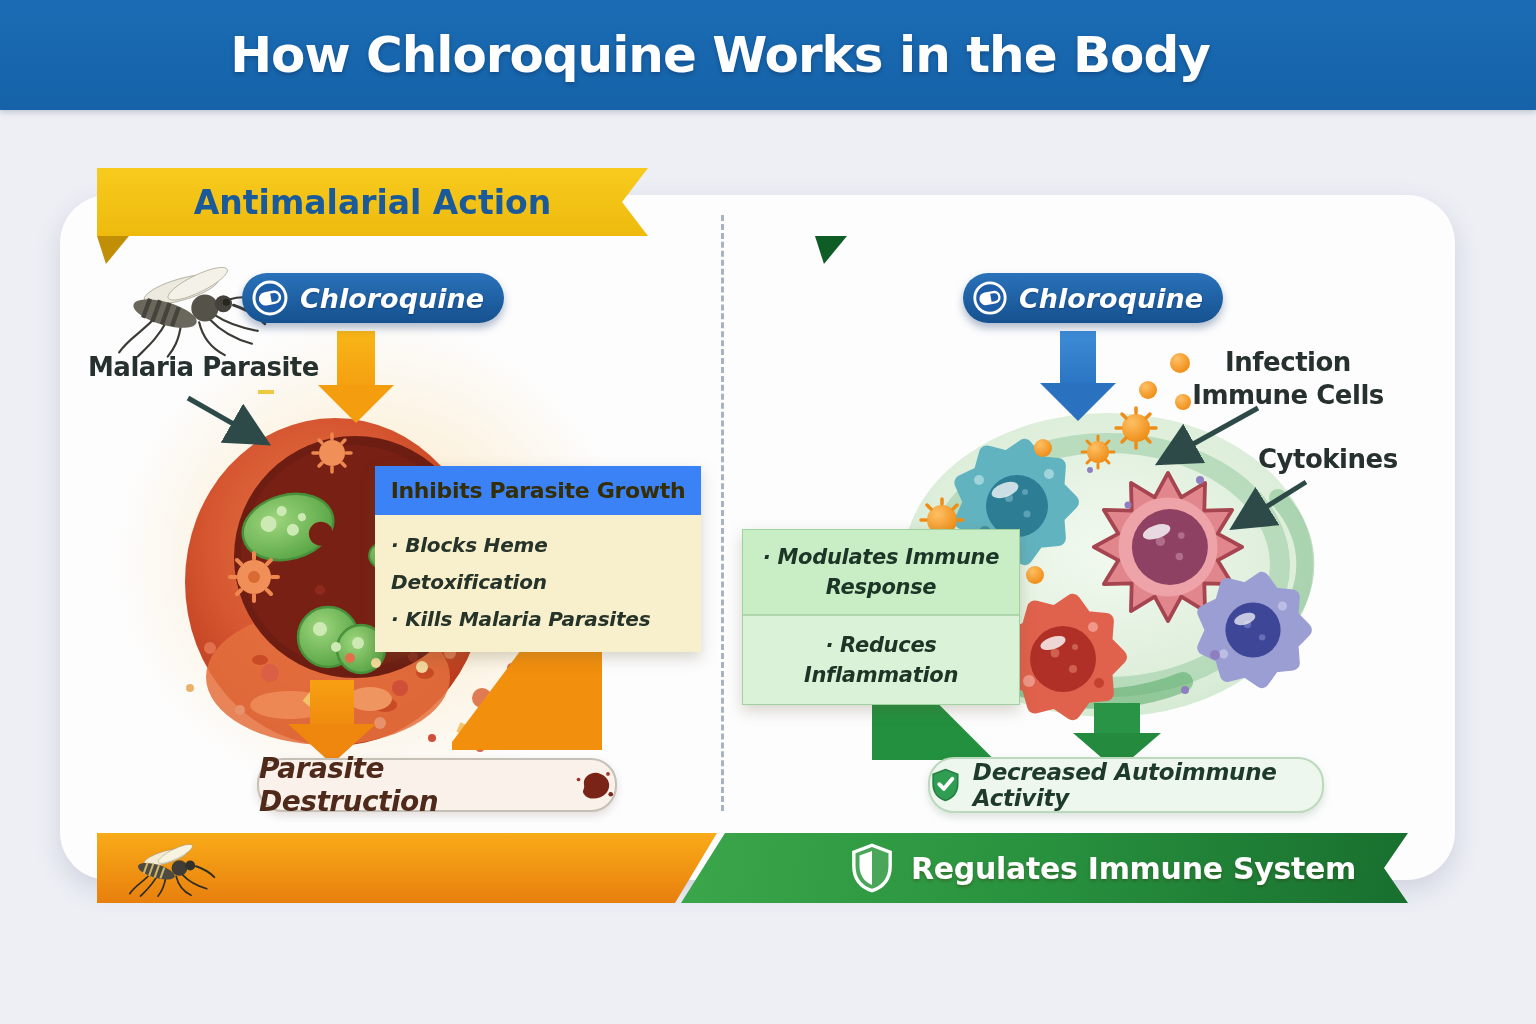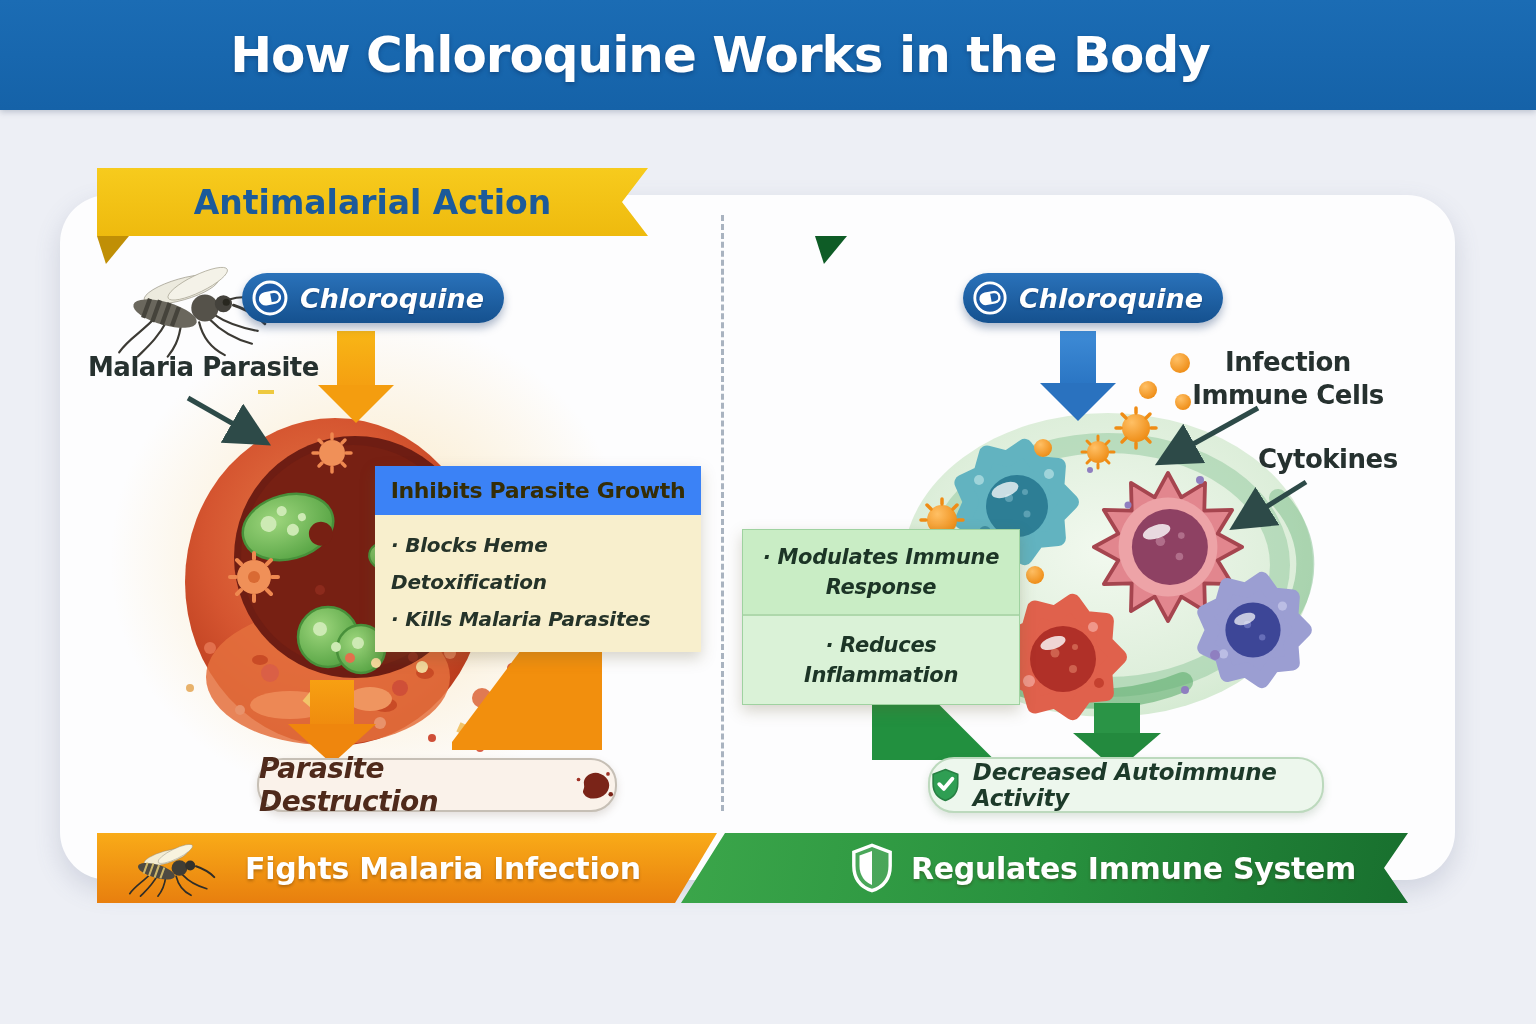--- a/index.html
+++ b/index.html
@@ -408,21 +408,20 @@
       </g>
       <ellipse cx="95" cy="44" rx="54" ry="15" fill="#f3ecd2" stroke="#8d8a7c" transform="rotate(-16 95 44)"></ellipse>
       <ellipse cx="118" cy="36" rx="46" ry="12" fill="#f8f3df" stroke="#8d8a7c" transform="rotate(-26 118 36)"></ellipse>
       <g transform="rotate(16 80 80)">
         <ellipse cx="72" cy="80" rx="46" ry="16" fill="#4d4a42"></ellipse>
         <path d="M46 66 L44 94 M60 64 L58 96 M74 64 L72 96 M88 66 L86 94" stroke="#cbb56a" stroke-width="5"></path>
       </g>
       <circle cx="128" cy="70" r="19" fill="#3f3d36"></circle>
       <circle cx="154" cy="64" r="12" fill="#33312b"></circle>
     </svg>
-    <span class="label" style="margin-left:18px;">Fights Malaria Infection</span>
   </div>
 
   <div class="footer-banner footer-right">
     <svg width="46" height="50" viewBox="0 0 40 44" style="margin-left:168px;">
       <path d="M20 2 L36 8 V20 C36 32 29 39 20 42 C11 39 4 32 4 20 V8 Z" fill="rgba(255,255,255,0.12)" stroke="#ffffff" stroke-width="3"></path>
       <path d="M20 7 L20 37 C14 34.5 9 29 9 20 V11 Z" fill="#ffffff"></path>
     </svg>
     <span class="label" style="margin-left:16px;">Regulates Immune System</span>
   </div>
 

